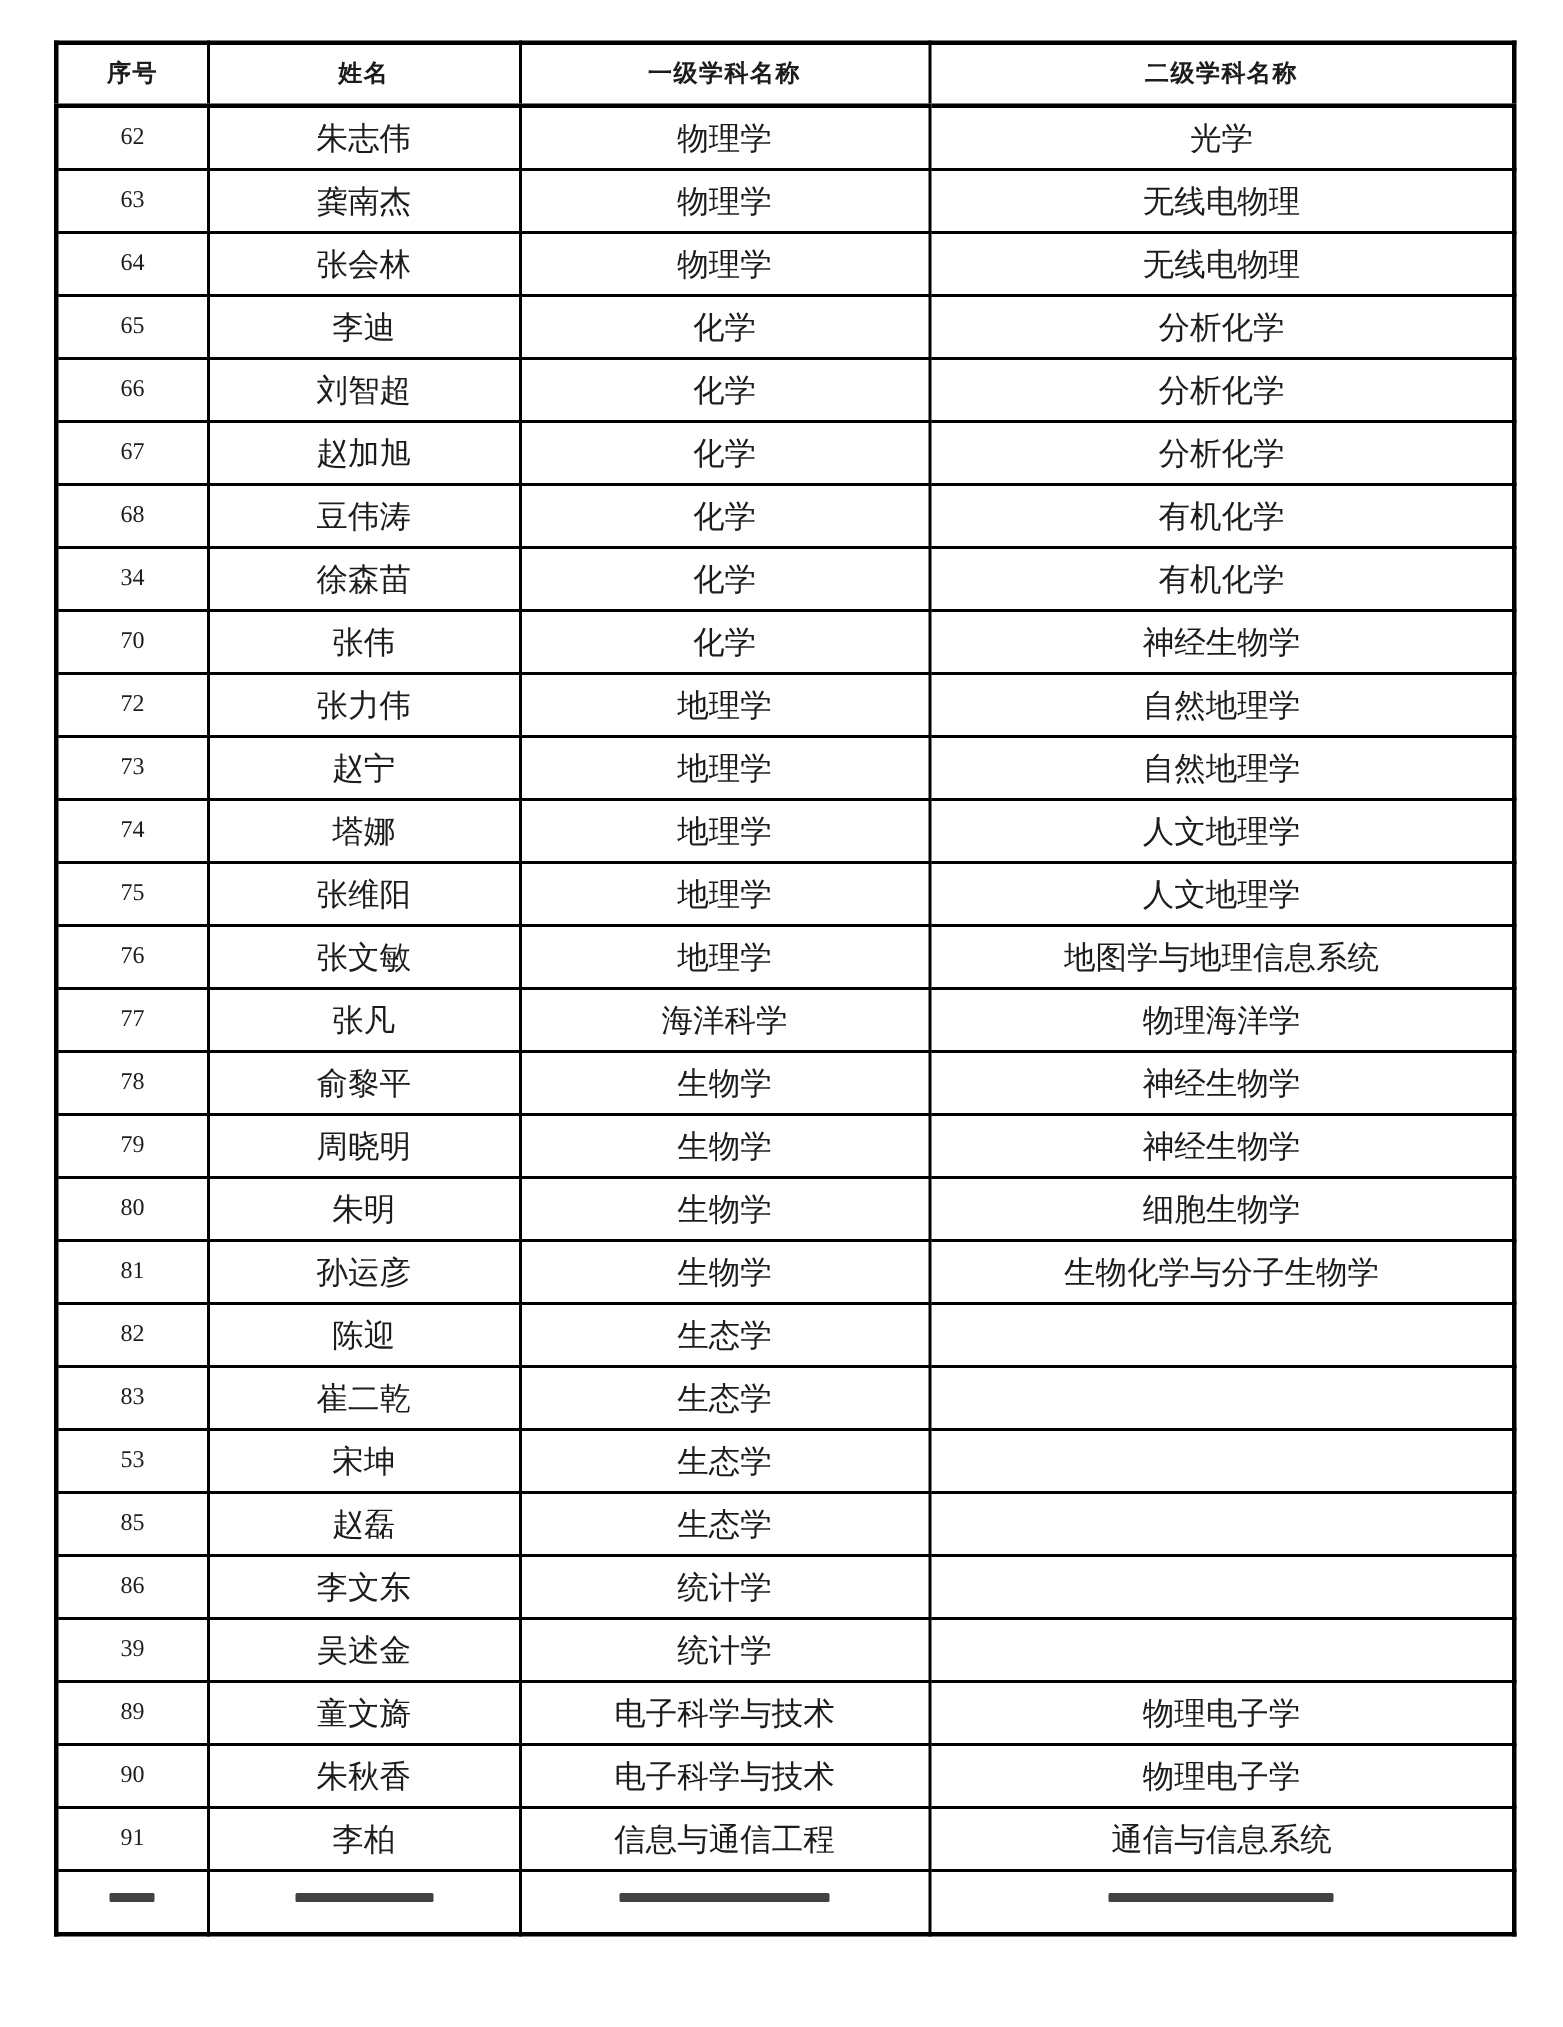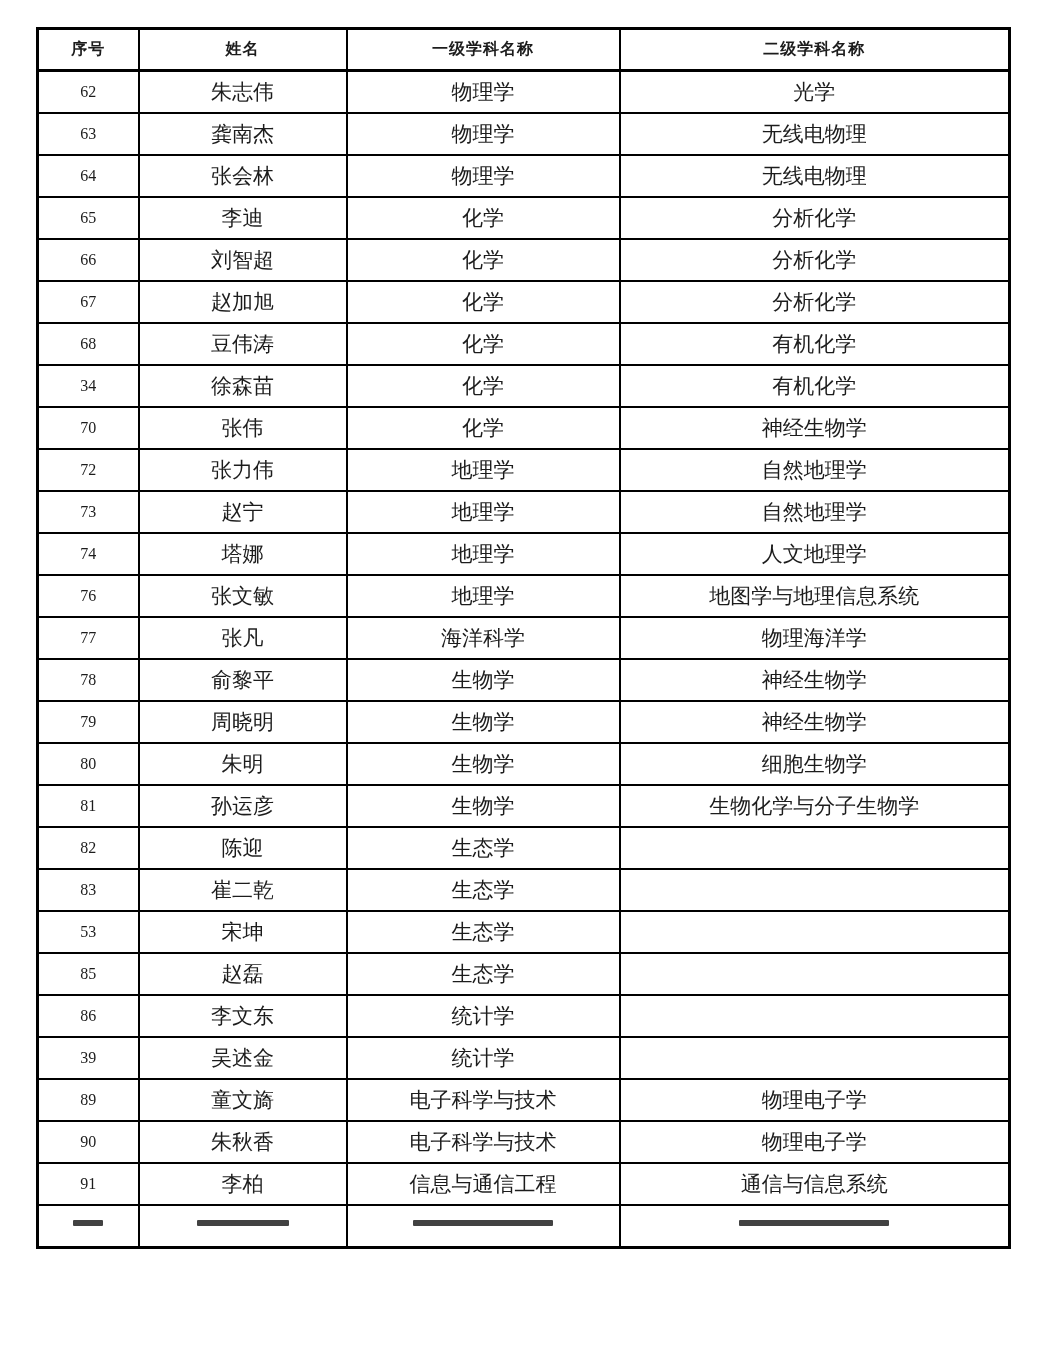--- a/index.html
+++ b/index.html
@@ -153,20 +153,26 @@
           <td>地理学</td>
           <td>自然地理学</td>
         </tr>
         <tr>
           <td class="num">74</td>
           <td>塔娜</td>
           <td>地理学</td>
           <td>人文地理学</td>
         </tr>
         <tr>
+          <td class="num">75</td>
+          <td>张维阳</td>
+          <td>地理学</td>
+          <td>人文地理学</td>
+        </tr>
+        <tr>
           <td class="num">76</td>
           <td>张文敏</td>
           <td>地理学</td>
           <td>地图学与地理信息系统</td>
         </tr>
         <tr>
           <td class="num">77</td>
           <td>张凡</td>
           <td>海洋科学</td>
           <td>物理海洋学</td>

